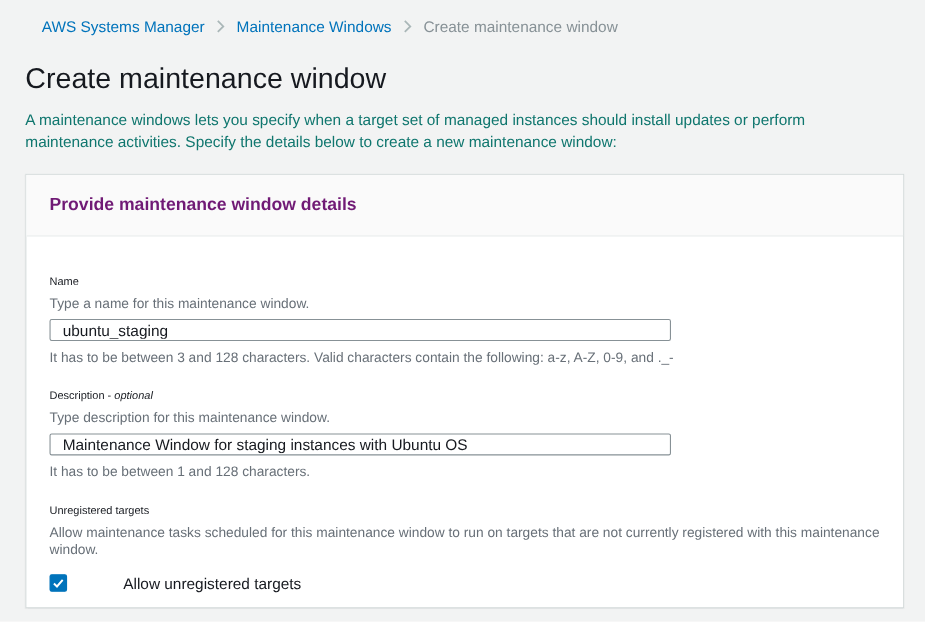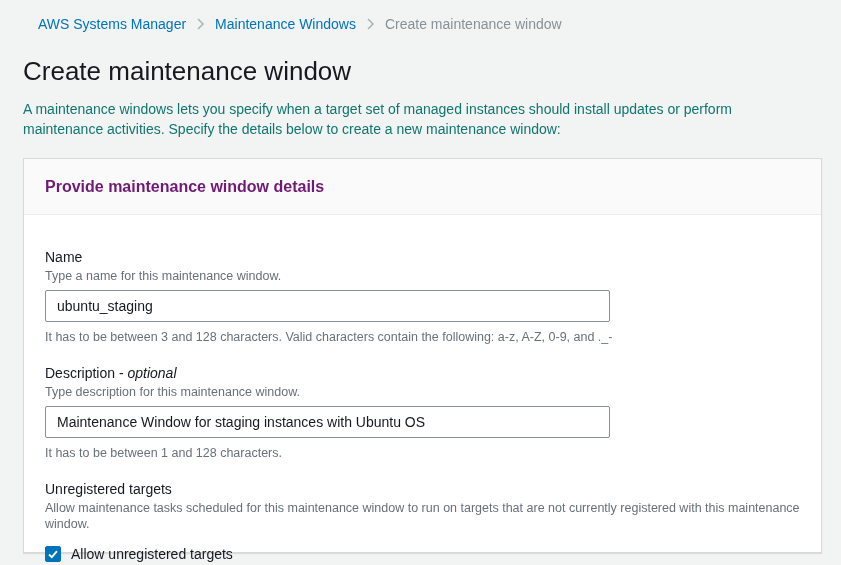--- a/index.html
+++ b/index.html
@@ -72,36 +72,36 @@
   .panel-title {
     font-size: 16px;
     font-weight: 700;
     color: #701a75;
     line-height: 20px;
   }
   .panel-body { padding: 33px 21px 20px 21px; }
   
   .form-group { margin-bottom: 19px; }
   .field-label {
-    font-size: 14px;
+    font-size: 10px;
     color: #16191f;
     line-height: 18px;
   }
   .field-label .optional { font-style: italic; }
   .field-hint {
     margin-top: 2px;
     font-size: 12.5px;
     color: #687078;
     line-height: 16px;
   }
   .text-input {
     display: block;
     margin-top: 6px;
     width: 565px;
-    height: 32px;
+    height: 20px;
     box-sizing: border-box;
     border: 1px solid #879196;
     border-radius: 2px;
     background: #ffffff;
     padding: 0 11px;
     font-family: "Liberation Sans", "DejaVu Sans", sans-serif;
     font-size: 14px;
     color: #16191f;
     outline: none;
   }
@@ -111,20 +111,21 @@
     color: #687078;
     line-height: 16px;
   }
   .wide-hint { max-width: 758px; }
   
   .checkbox-row {
     display: flex;
     align-items: center;
     margin-top: 13px;
     cursor: pointer;
+    gap: 41px;
   }
   .checkbox-box {
     width: 16px;
     height: 16px;
     border-radius: 2px;
     background: #0073bb;
     border: 1px solid #0073bb;
     box-sizing: border-box;
     display: flex;
     align-items: center;

